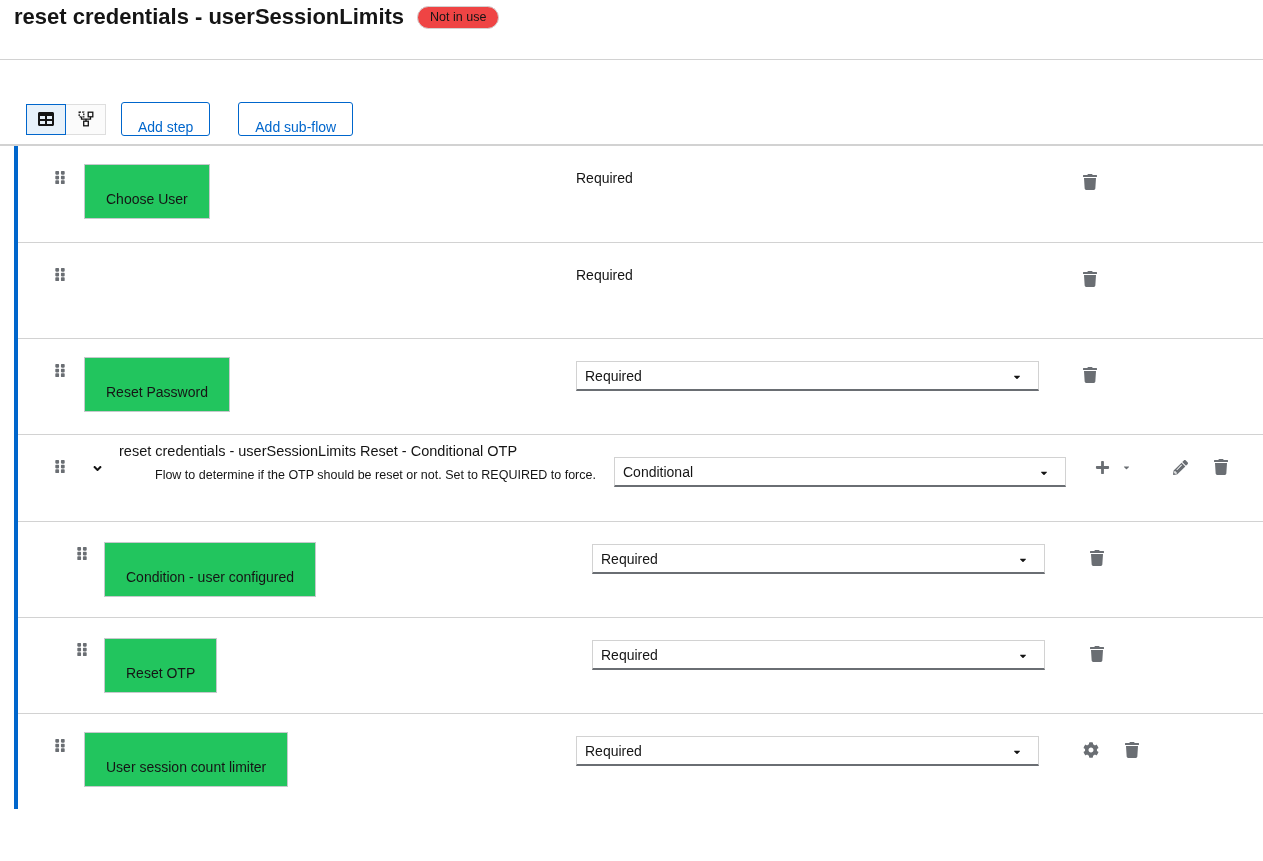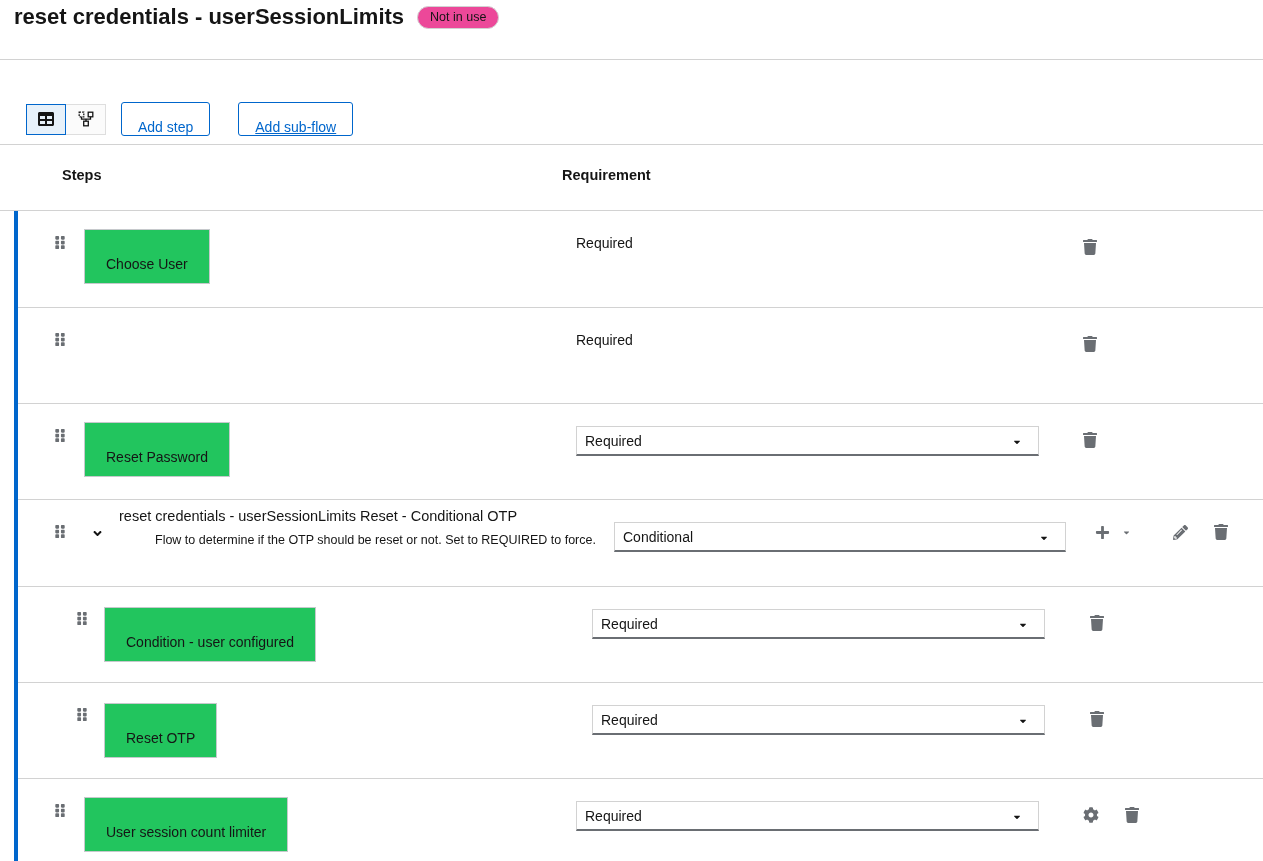--- a/index.html
+++ b/index.html
@@ -3,31 +3,31 @@
 <meta charset="utf-8">
 <style>
   * { box-sizing: border-box; }
   html,body { margin:0; padding:0; background:#fff; }
   body { font-family:"Liberation Sans", sans-serif; color:#151515; }
   .page { position:relative; width:1263px; height:861px; background:#fff; overflow:hidden; }
 
   
   .title-row { display:flex; align-items:flex-start; height:60px; padding:4px 24px 0 14px; border-bottom:1px solid #d2d2d2; }
   .page-title { font-size:22px; font-weight:700; line-height:26px; margin:0; }
-  .badge { margin-left:13px; margin-top:2px; background:#ec4899; border:1px solid #d2d2d2; border-radius:30px; padding:3px 12px 4px; font-size:12.5px; color:#151515; white-space:nowrap; }
+  .badge { margin-left:13px; margin-top:2px; background:#ef4444; border:1px solid #d2d2d2; border-radius:30px; padding:3px 12px 4px; font-size:12.5px; color:#151515; white-space:nowrap; }
 
   
   .toolbar { display:flex; align-items:center; height:85px; padding:34px 0 0 26px; border-bottom:1px solid #d2d2d2; }
   .toggle-group { display:flex; margin-right:15px; }
   .toggle-btn { width:40px; height:31px; display:flex; align-items:center; justify-content:center; background:#fbfbfb; border:1px solid #dedede; padding:0; cursor:pointer; }
   .toggle-btn + .toggle-btn { border-left:none; }
   .toggle-btn.selected { background:#e7f1fa; border:1px solid #0066cc; }
   .toggle-btn svg { display:block; }
   .btn-secondary { height:31px; padding:16px 16px; background:#fff; border:1px solid #0066cc; border-radius:3px; color:#0066cc; font-size:14px; font-family:inherit; cursor:pointer; }
-  .btn-secondary + .btn-secondary { margin-left:28px;text-decoration:underline; }
+  .btn-secondary + .btn-secondary { margin-left:28px; }
 
   
   .thead { position:relative; height:65px; }
   .th { position:absolute; top:22px; font-size:14.5px; font-weight:700; }
   .th-steps { left:62px; }
   .th-req { left:562px; }
 
   
   .tbody-wrap { border-top:1px solid #d2d2d2; }
   .tbody { margin-left:14px; border-left:4px solid #0066cc; }
@@ -92,24 +92,20 @@
             <rect x="5.7" y="10.2" width="4.6" height="4.6"></rect>
             <path d="M3.5 5.8v2.4h9V5.8M8 8.2v2"></path>
           </svg>
         </span>
       </button>
     </div>
     <button class="btn-secondary">Add step</button>
     <button class="btn-secondary">Add sub-flow</button>
   </div>
 
-  <div class="thead">
-    <span class="th th-steps">Steps</span>
-    <span class="th th-req">Requirement</span>
-  </div>
 
   <div class="tbody-wrap">
     <div class="tbody">
         <div class="row step lvl0">
     <button class="grip" title="">
       <svg width="10" height="15" viewBox="0 0 320 512">
               <path d="M96 32H32C14.33 32 0 46.33 0 64v64c0 17.67 14.33 32 32 32h64c17.67 0 32-14.33 32-32V64c0-17.67-14.33-32-32-32zm0 160H32c-17.67 0-32 14.33-32 32v64c0 17.67 14.33 32 32 32h64c17.67 0 32-14.33 32-32v-64c0-17.67-14.33-32-32-32zm0 160H32c-17.67 0-32 14.33-32 32v64c0 17.67 14.33 32 32 32h64c17.67 0 32-14.33 32-32v-64c0-17.67-14.33-32-32-32zm192-320h-64c-17.67 0-32 14.33-32 32v64c0 17.67 14.33 32 32 32h64c17.67 0 32-14.33 32-32V64c0-17.67-14.33-32-32-32zm0 160h-64c-17.67 0-32 14.33-32 32v64c0 17.67 14.33 32 32 32h64c17.67 0 32-14.33 32-32v-64c0-17.67-14.33-32-32-32zm0 160h-64c-17.67 0-32 14.33-32 32v64c0 17.67 14.33 32 32 32h64c17.67 0 32-14.33 32-32v-64c0-17.67-14.33-32-32-32z"></path>
             </svg>
     </button>
 

